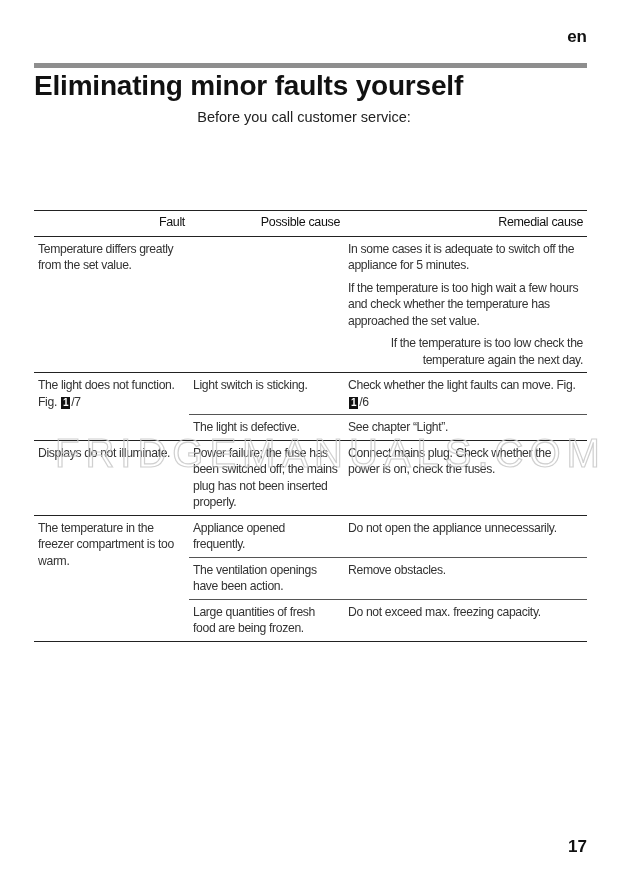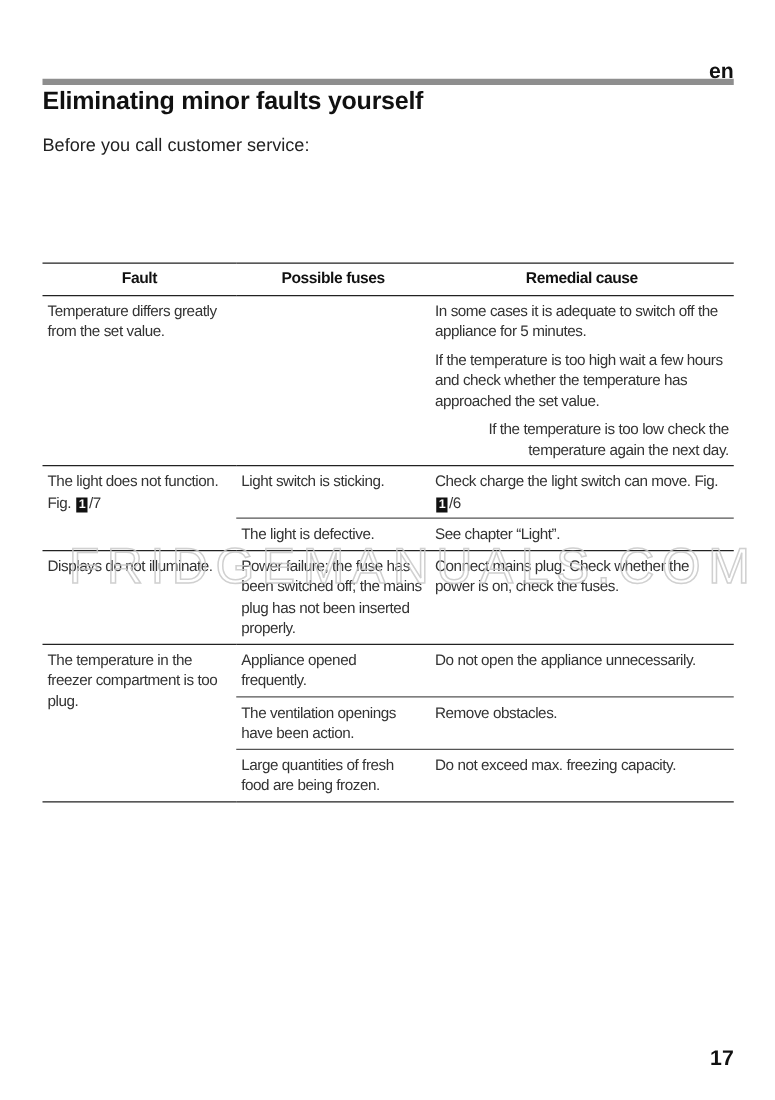--- a/index.html
+++ b/index.html
@@ -1,26 +1,26 @@
 <!DOCTYPE html>
 <html><head>
 <meta charset="utf-8">
 <style>
   html, body { margin: 0; padding: 0; background: #ffffff; }
   body { width: 620px; height: 880px; position: relative; overflow: hidden;
          font-family: "Liberation Sans", sans-serif; color: #1a1a1a; }
-  .lang { position: absolute; right: 33px; top: 27px; font-weight: bold; font-size: 17px; color: #111; margin-top: 20px; }
+  .lang { position: absolute; right: 33px; top: 27px; font-weight: bold; font-size: 17px; color: #111; }
   .rule-top { position: absolute; left: 34px; top: 63px; width: 553px; height: 5px; background: #8e8e8e; }
-  .title { position: absolute; left: 34px; top: 70px; font-size: 20px; font-weight: bold; color: #111; letter-spacing: -0.2px; }
+  .title { position: absolute; left: 34px; top: 70px; font-size: 28px; font-weight: bold; color: #111; letter-spacing: -0.2px; }
   .intro { position: absolute; left: 34px; top: 109px; width: 540px; font-size: 14.5px; line-height: 17px; color: #222; }
-  .intro p { margin: 0 0 6px 0; }
+  .intro p { margin: 0 0 6px 0; text-align: center; }
   table.faults { position: absolute; left: 34px; top: 210px; width: 553px; border-collapse: collapse;
                  font-family: "Liberation Sans", sans-serif; font-size: 12.2px; line-height: 16.5px; color: #333;
                  letter-spacing: -0.35px; }
-  table.faults th { text-align: center; font-weight: bold; color: #111; padding: 3px 4px 5px 4px;
+  table.faults th { text-align: right; font-weight: normal; color: #111; padding: 3px 4px 5px 4px;
                     border-top: 1.5px solid #222; border-bottom: 1.5px solid #222; font-size: 12.5px; }
   table.faults td { vertical-align: top; padding: 4px 4px 4px 4px; }
   td.c1 { width: 147px; }
   td.c2 { width: 147px; }
   tr.grp-end td { border-bottom: 1.5px solid #222; }
   td.sub-sep { border-bottom: 1.5px solid #555; }
   .act p { margin: 0 0 6px 0; }
   .act p:last-child { margin-bottom: 0; text-align: right; }
   .figbox { display: inline-block; background: #111; color: #fff; font-weight: bold; font-size: 10px;
             line-height: 12px; padding: 0 2px; margin: 0 1px; vertical-align: 0px; }
@@ -37,21 +37,21 @@
 <h1 class="title" style="margin:0">Eliminating minor faults yourself</h1>
 
 <div class="intro">
   <p>Before you call customer service:</p>
 </div>
 
 <table class="faults">
   <thead>
     <tr>
       <th>Fault</th>
-      <th>Possible fuses</th>
+      <th>Possible cause</th>
       <th>Remedial cause</th>
     </tr>
   </thead>
   <tbody>
 
     <tr class="grp-end">
       <td class="c1">Temperature differs greatly from the set value.</td>
       <td class="c2"></td>
       <td class="act">
         <p>In some cases it is adequate to switch off the appliance for 5 minutes.</p>
@@ -61,37 +61,37 @@
     </tr>
 
     <tr>
       <td class="c1" rowspan="2" style="border-bottom:1.5px solid #222;margin-top:28px;">
         <span>The light does not function.</span><br>
         <span>Fig.</span>
         <span class="figbox">1</span><span>/7</span>
       </td>
       <td class="c2 sub-sep">Light switch is sticking.</td>
       <td class="sub-sep">
-        <span>Check charge the light switch can move. Fig.</span><br>
+        <span>Check whether the light faults can move. Fig.</span><br>
         <span class="figbox">1</span><span>/6</span>
       </td>
     </tr>
     <tr class="grp-end">
       <td class="c2">The light is defective.</td>
       <td>See chapter “Light”.</td>
     </tr>
 
     <tr class="grp-end">
       <td class="c1">Displays do not illuminate.</td>
       <td class="c2">Power failure; the fuse has been switched off; the mains plug has not been inserted properly.</td>
       <td>Connect mains plug. Check whether the power is on, check the fuses.</td>
     </tr>
 
     <tr>
-      <td class="c1" rowspan="3" style="border-bottom:1.5px solid #222;">The temperature in the freezer compartment is too plug.</td>
+      <td class="c1" rowspan="3" style="border-bottom:1.5px solid #222;">The temperature in the freezer compartment is too warm.</td>
       <td class="c2 sub-sep">Appliance opened frequently.</td>
       <td class="sub-sep">Do not open the appliance unnecessarily.</td>
     </tr>
     <tr>
       <td class="c2 sub-sep">The ventilation openings have been action.</td>
       <td class="sub-sep">Remove obstacles.</td>
     </tr>
     <tr class="grp-end">
       <td class="c2">Large quantities of fresh food are being frozen.</td>
       <td>Do not exceed max. freezing capacity.</td>

